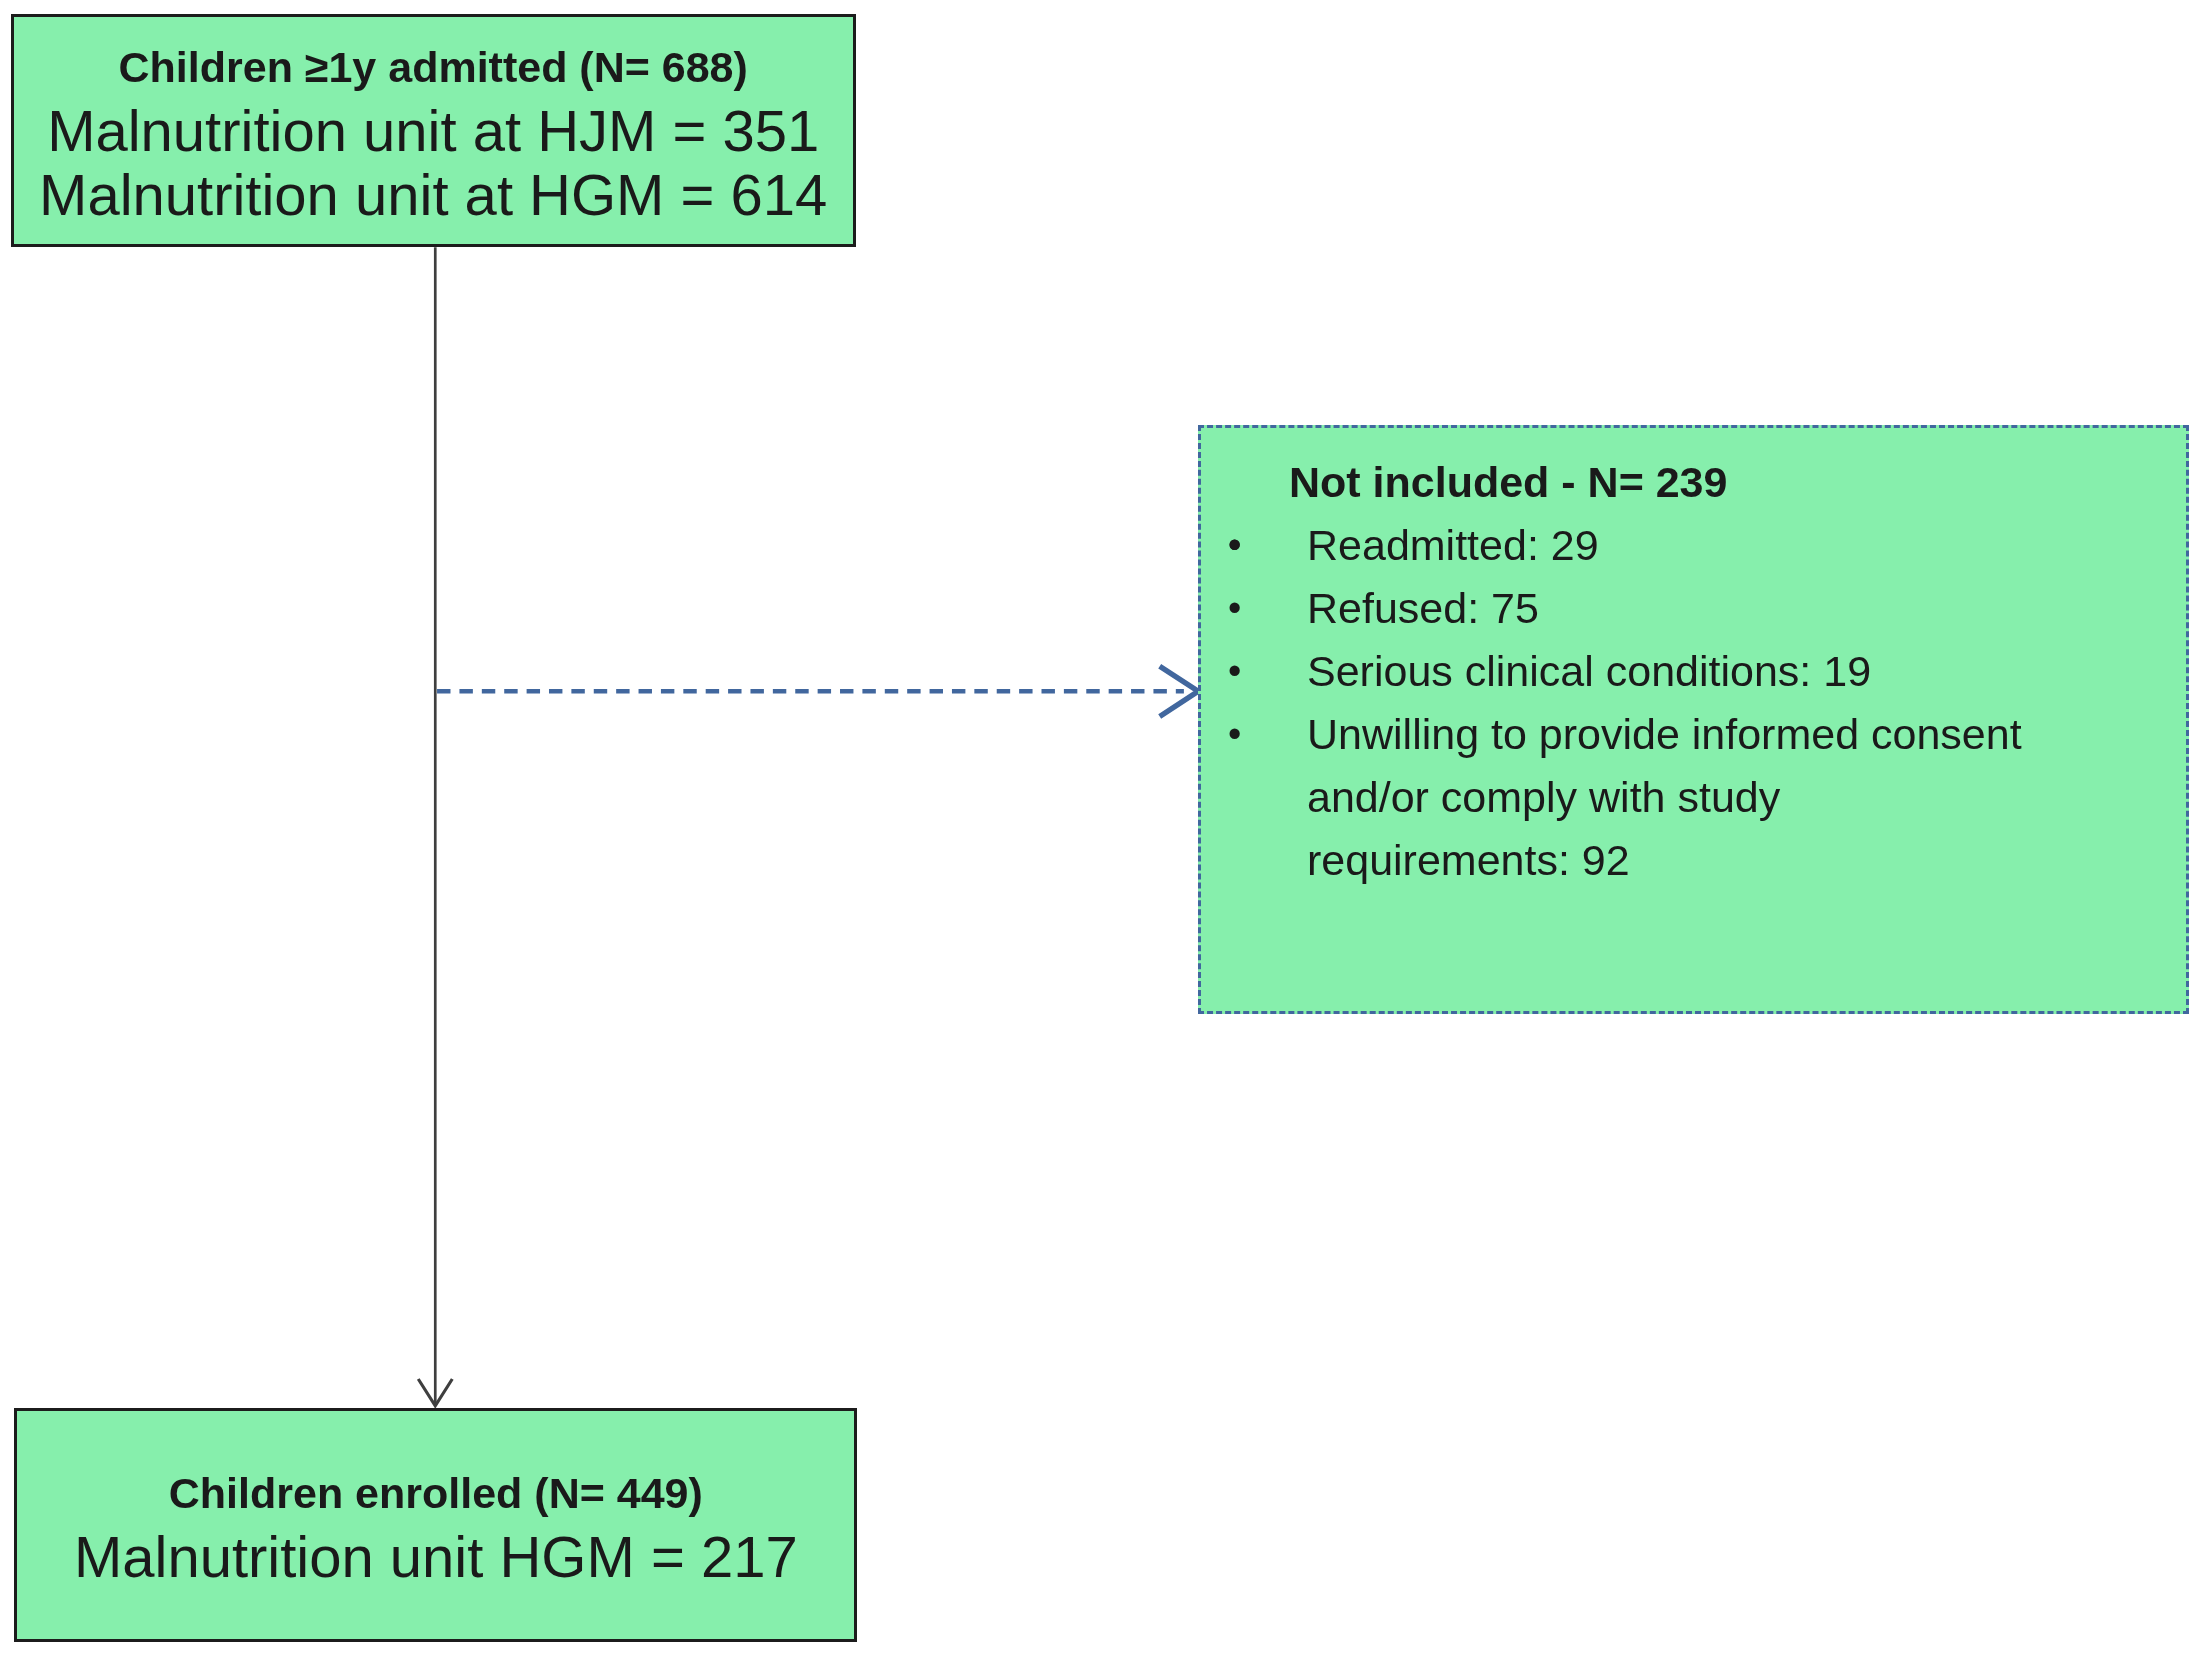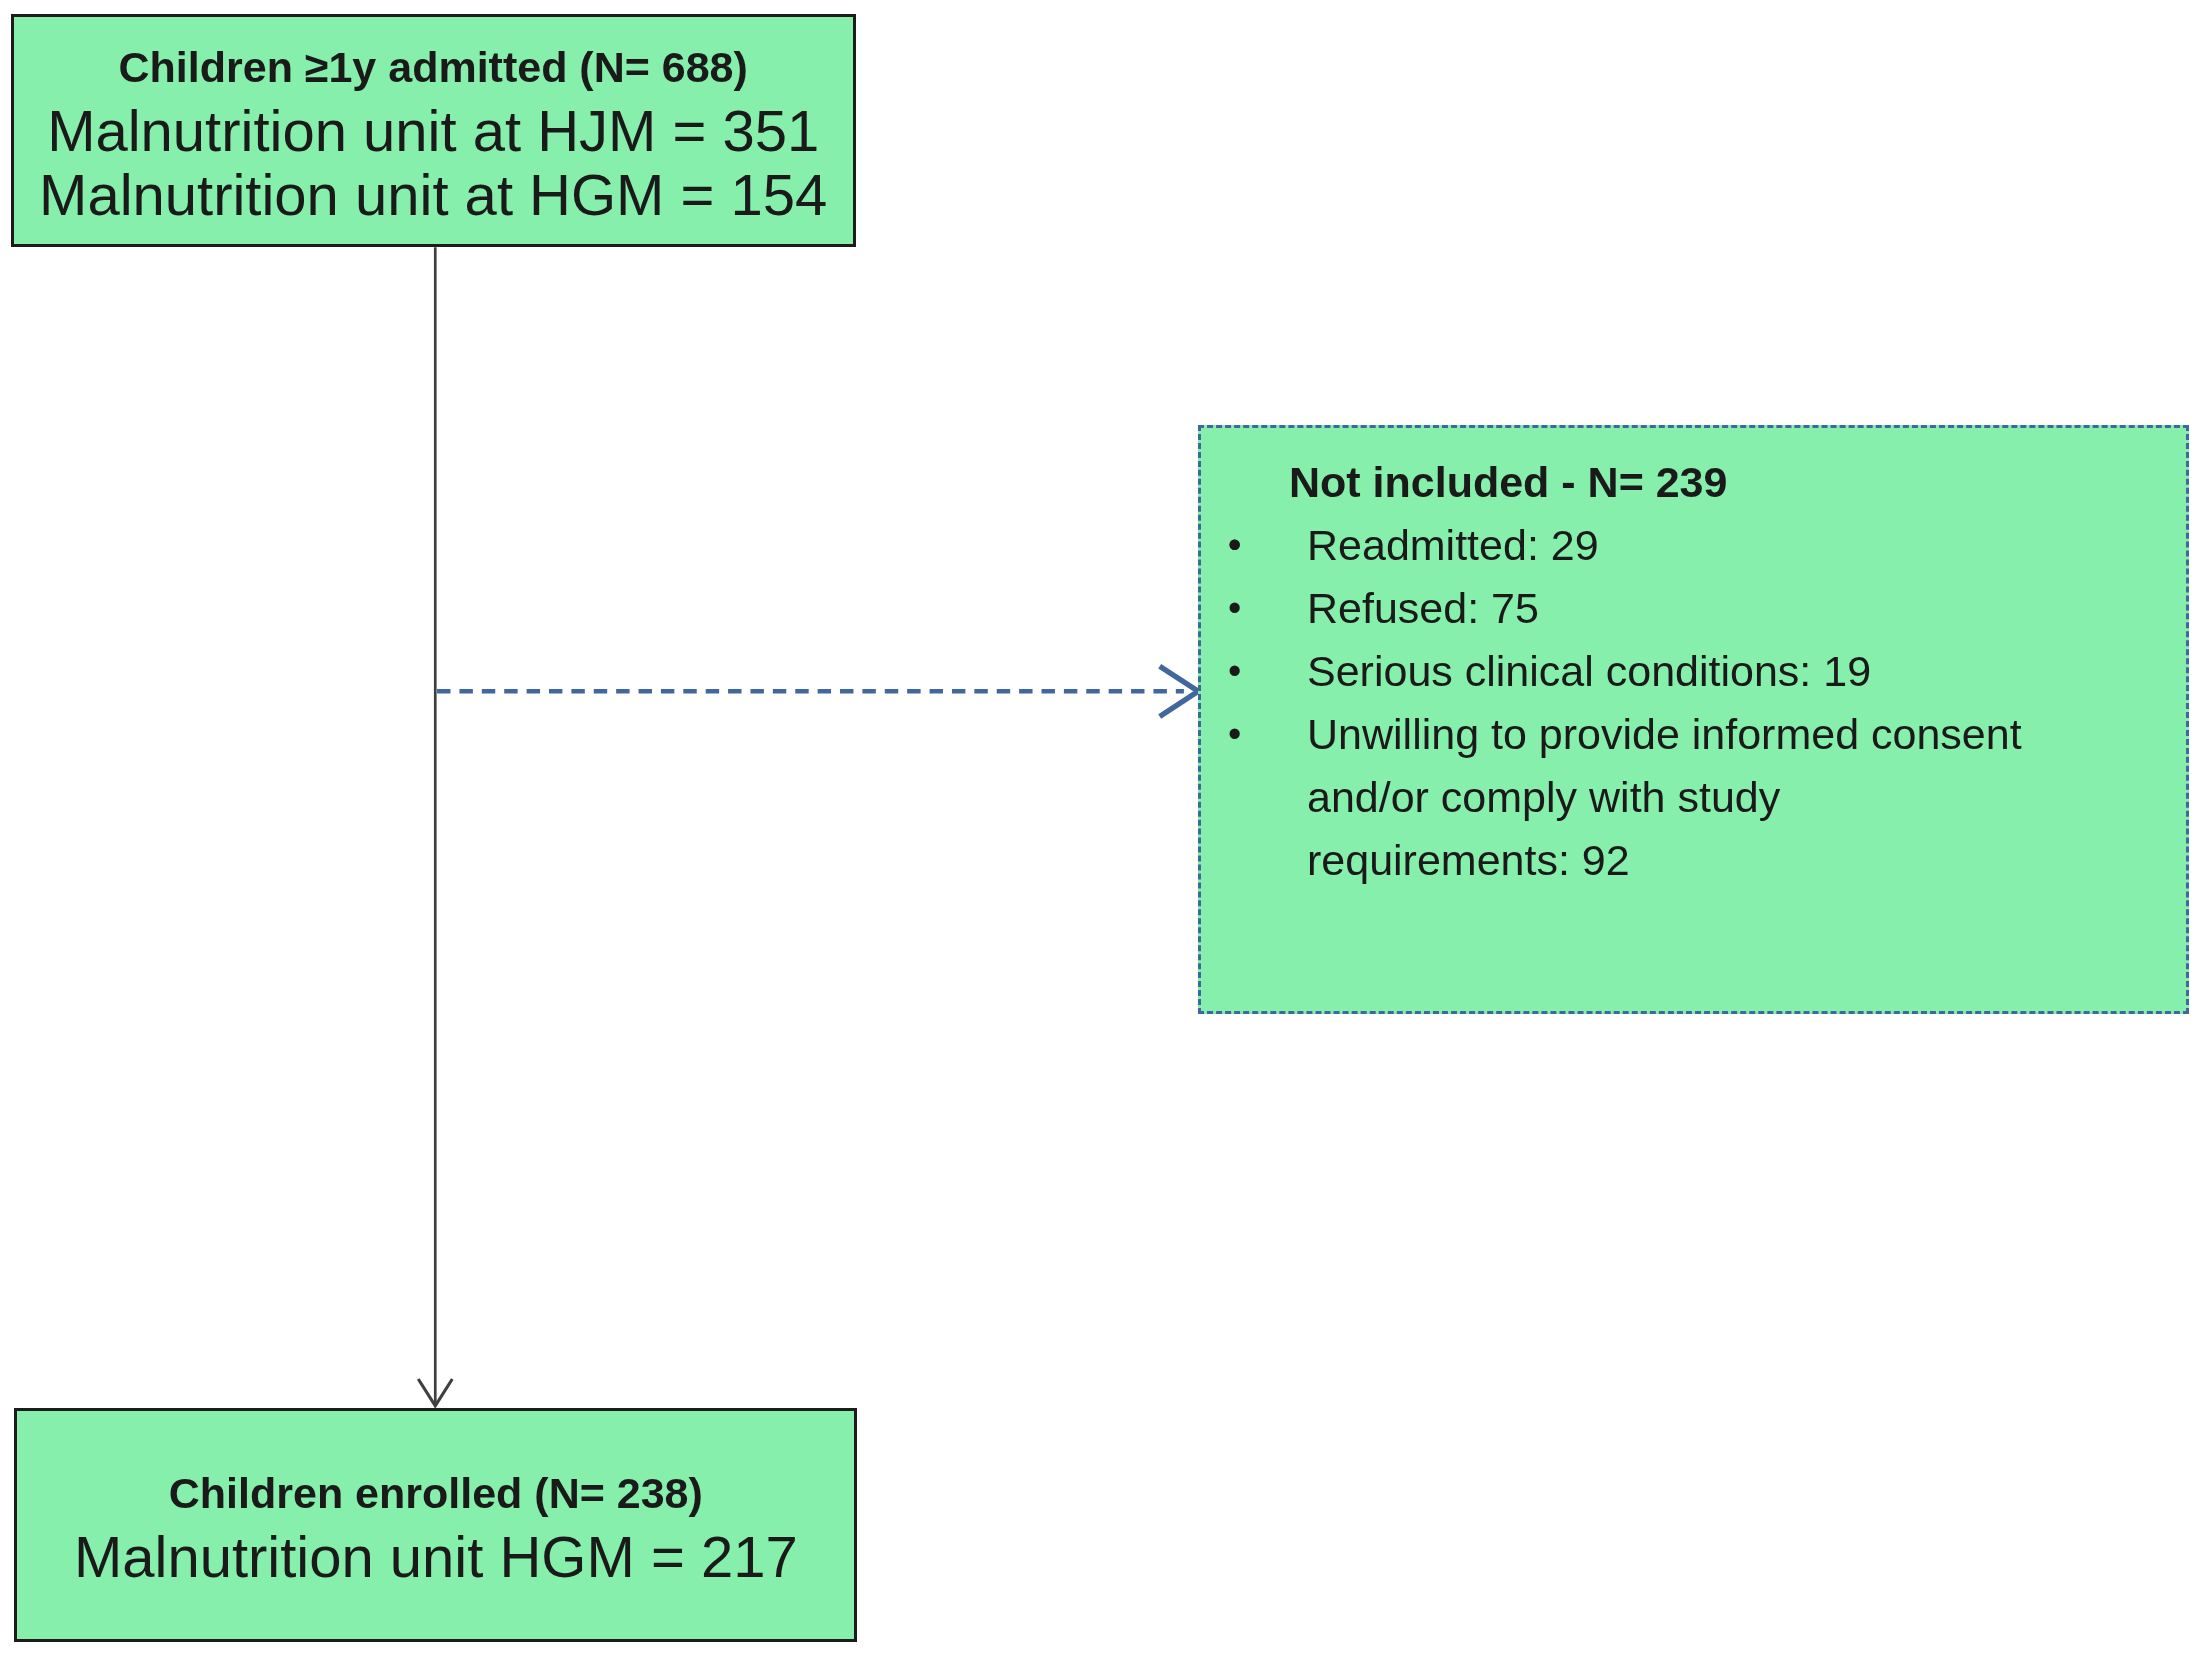--- a/index.html
+++ b/index.html
@@ -53,21 +53,21 @@
     width: 2203px; height: 1662px;
     pointer-events: none;
   }
 </style>
 </head>
 <body>
 
 <div id="top-box" class="box">
   <div class="box-title">Children ≥1y admitted (N= 688)</div>
   <div class="box-line">Malnutrition unit at HJM = 351</div>
-  <div class="box-line">Malnutrition unit at HGM = 154</div>
+  <div class="box-line">Malnutrition unit at HGM = 614</div>
 </div>
 
 <svg id="connectors" viewBox="0 0 2460 1856" width="2203" height="1662">
   <line x1="486" y1="276" x2="486" y2="1568" stroke="#3f3f3f" stroke-width="3"></line>
   <path d="M 467 1540 L 486 1570 L 505 1540" fill="none" stroke="#3f3f3f" stroke-width="3.5"></path>
   <line x1="488" y1="772" x2="1322" y2="772" stroke="#41679e" stroke-width="5" stroke-dasharray="15 10"></line>
   <path d="M 1295 744 L 1338 772 L 1295 800" fill="none" stroke="#41679e" stroke-width="6"></path>
 </svg>
 
 <div id="excluded-box" class="box">
@@ -91,16 +91,16 @@
     <li>
       <span class="marker">•</span>
       <span class="item-text">Unwilling to provide informed consent
 and/or comply with study
 requirements: 92</span>
     </li>
   </ul>
 </div>
 
 <div id="bottom-box" class="box">
-  <div class="box-title">Children enrolled (N= 238)</div>
+  <div class="box-title">Children enrolled (N= 449)</div>
   <div class="box-line">Malnutrition unit HGM = 217</div>
 </div>
 
 
 </body></html>

